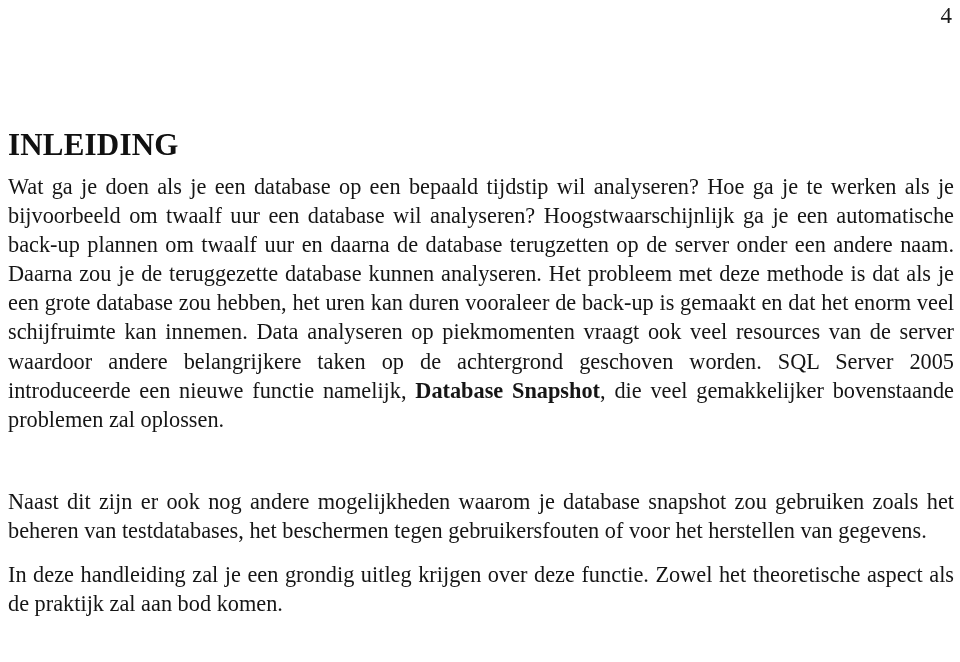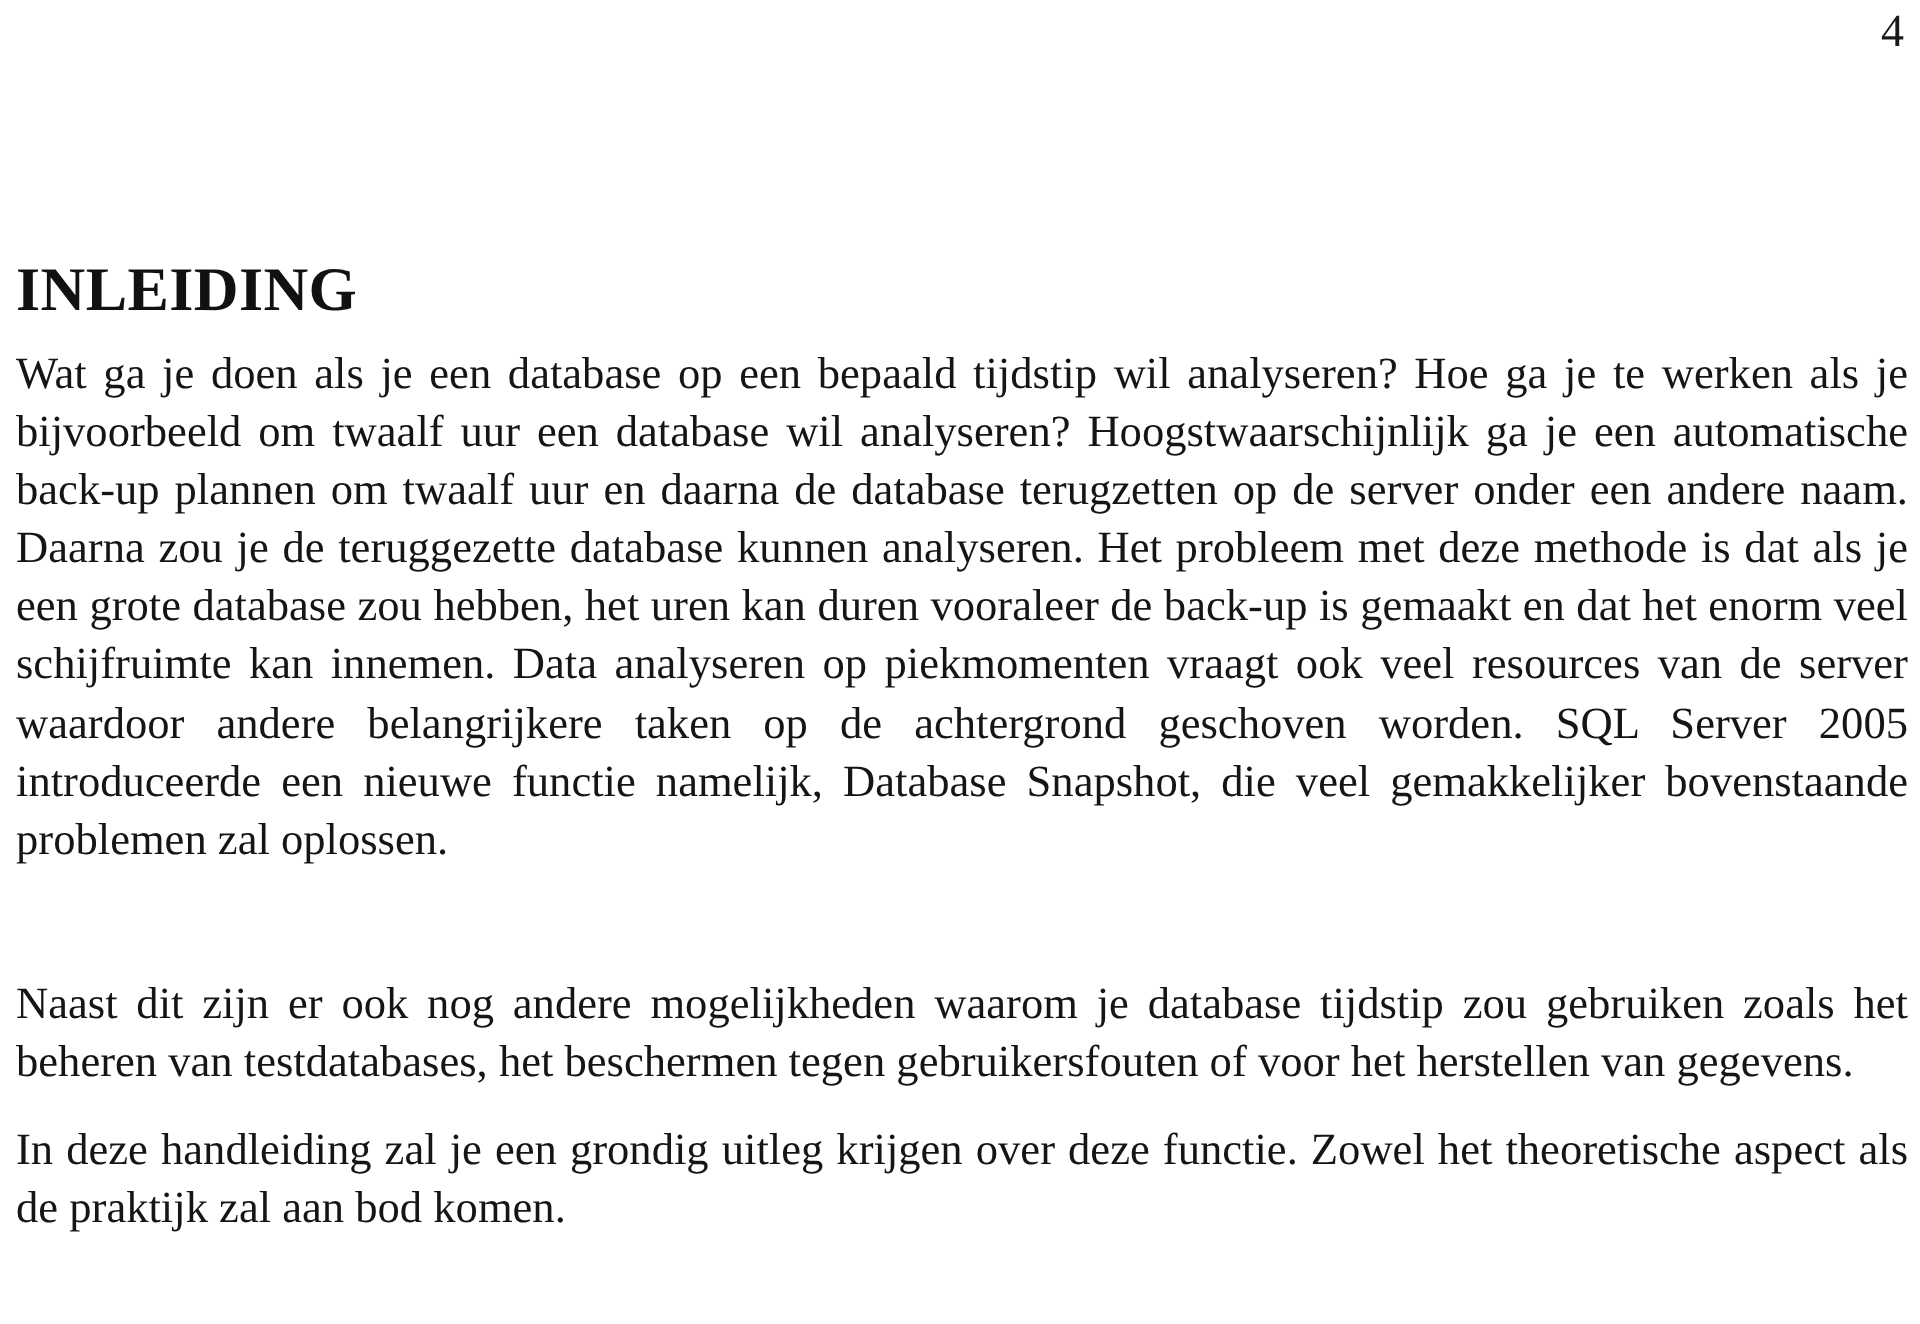--- a/index.html
+++ b/index.html
@@ -73,33 +73,33 @@
   }
   .body-text.p1 { top: 172px; }
   .body-text.p2 { top: 487px; }
   .body-text.p3 { top: 560px; }
 
   
   .body-text.p1 { text-align-last: left; }
   .body-text.p2 { text-align-last: left; }
   .body-text.p3 { text-align-last: left; }
 
-  .bold { font-weight: normal; }
+  .bold { font-weight: bold; }
 </style>
 </head>
 <body>
 
 <div class="page">
 
   <div class="page-number">4</div>
 
   <div class="content">
 
     <h1 class="section-heading">INLEIDING</h1>
 
     <p class="body-text p1"><span>Wat ga je doen als je een database op een bepaald tijdstip wil analyseren? Hoe ga je te werken als je bijvoorbeeld om twaalf uur een database wil analyseren? Hoogstwaarschijnlijk ga je een automatische back-up plannen om twaalf uur en daarna de database terugzetten op de server onder een andere naam. Daarna zou je de teruggezette database kunnen analyseren. </span><span>Het probleem met deze methode is dat als je een grote database zou hebben, het uren kan duren vooraleer de back-up is gemaakt en dat het enorm veel schijfruimte kan innemen. Data analyseren op piekmomenten vraagt ook veel resources van de server waardoor andere belangrijkere taken op de achtergrond geschoven worden. SQL Server 2005 introduceerde een nieuwe functie namelijk, </span><span class="bold">Database Snapshot</span><span>, die veel gemakkelijker bovenstaande problemen zal oplossen.</span></p>
 
-    <p class="body-text p2"><span>Naast dit zijn er ook nog andere mogelijkheden waarom je database tijdstip zou gebruiken zoals het beheren van testdatabases, het beschermen tegen gebruikersfouten of voor het herstellen van gegevens.</span></p>
+    <p class="body-text p2"><span>Naast dit zijn er ook nog andere mogelijkheden waarom je database snapshot zou gebruiken zoals het beheren van testdatabases, het beschermen tegen gebruikersfouten of voor het herstellen van gegevens.</span></p>
 
     <p class="body-text p3"><span>In deze handleiding zal je een grondig uitleg krijgen over deze functie. Zowel het theoretische aspect als de praktijk zal aan bod komen.</span></p>
 
   </div>
 </div>
 
 </body></html>

